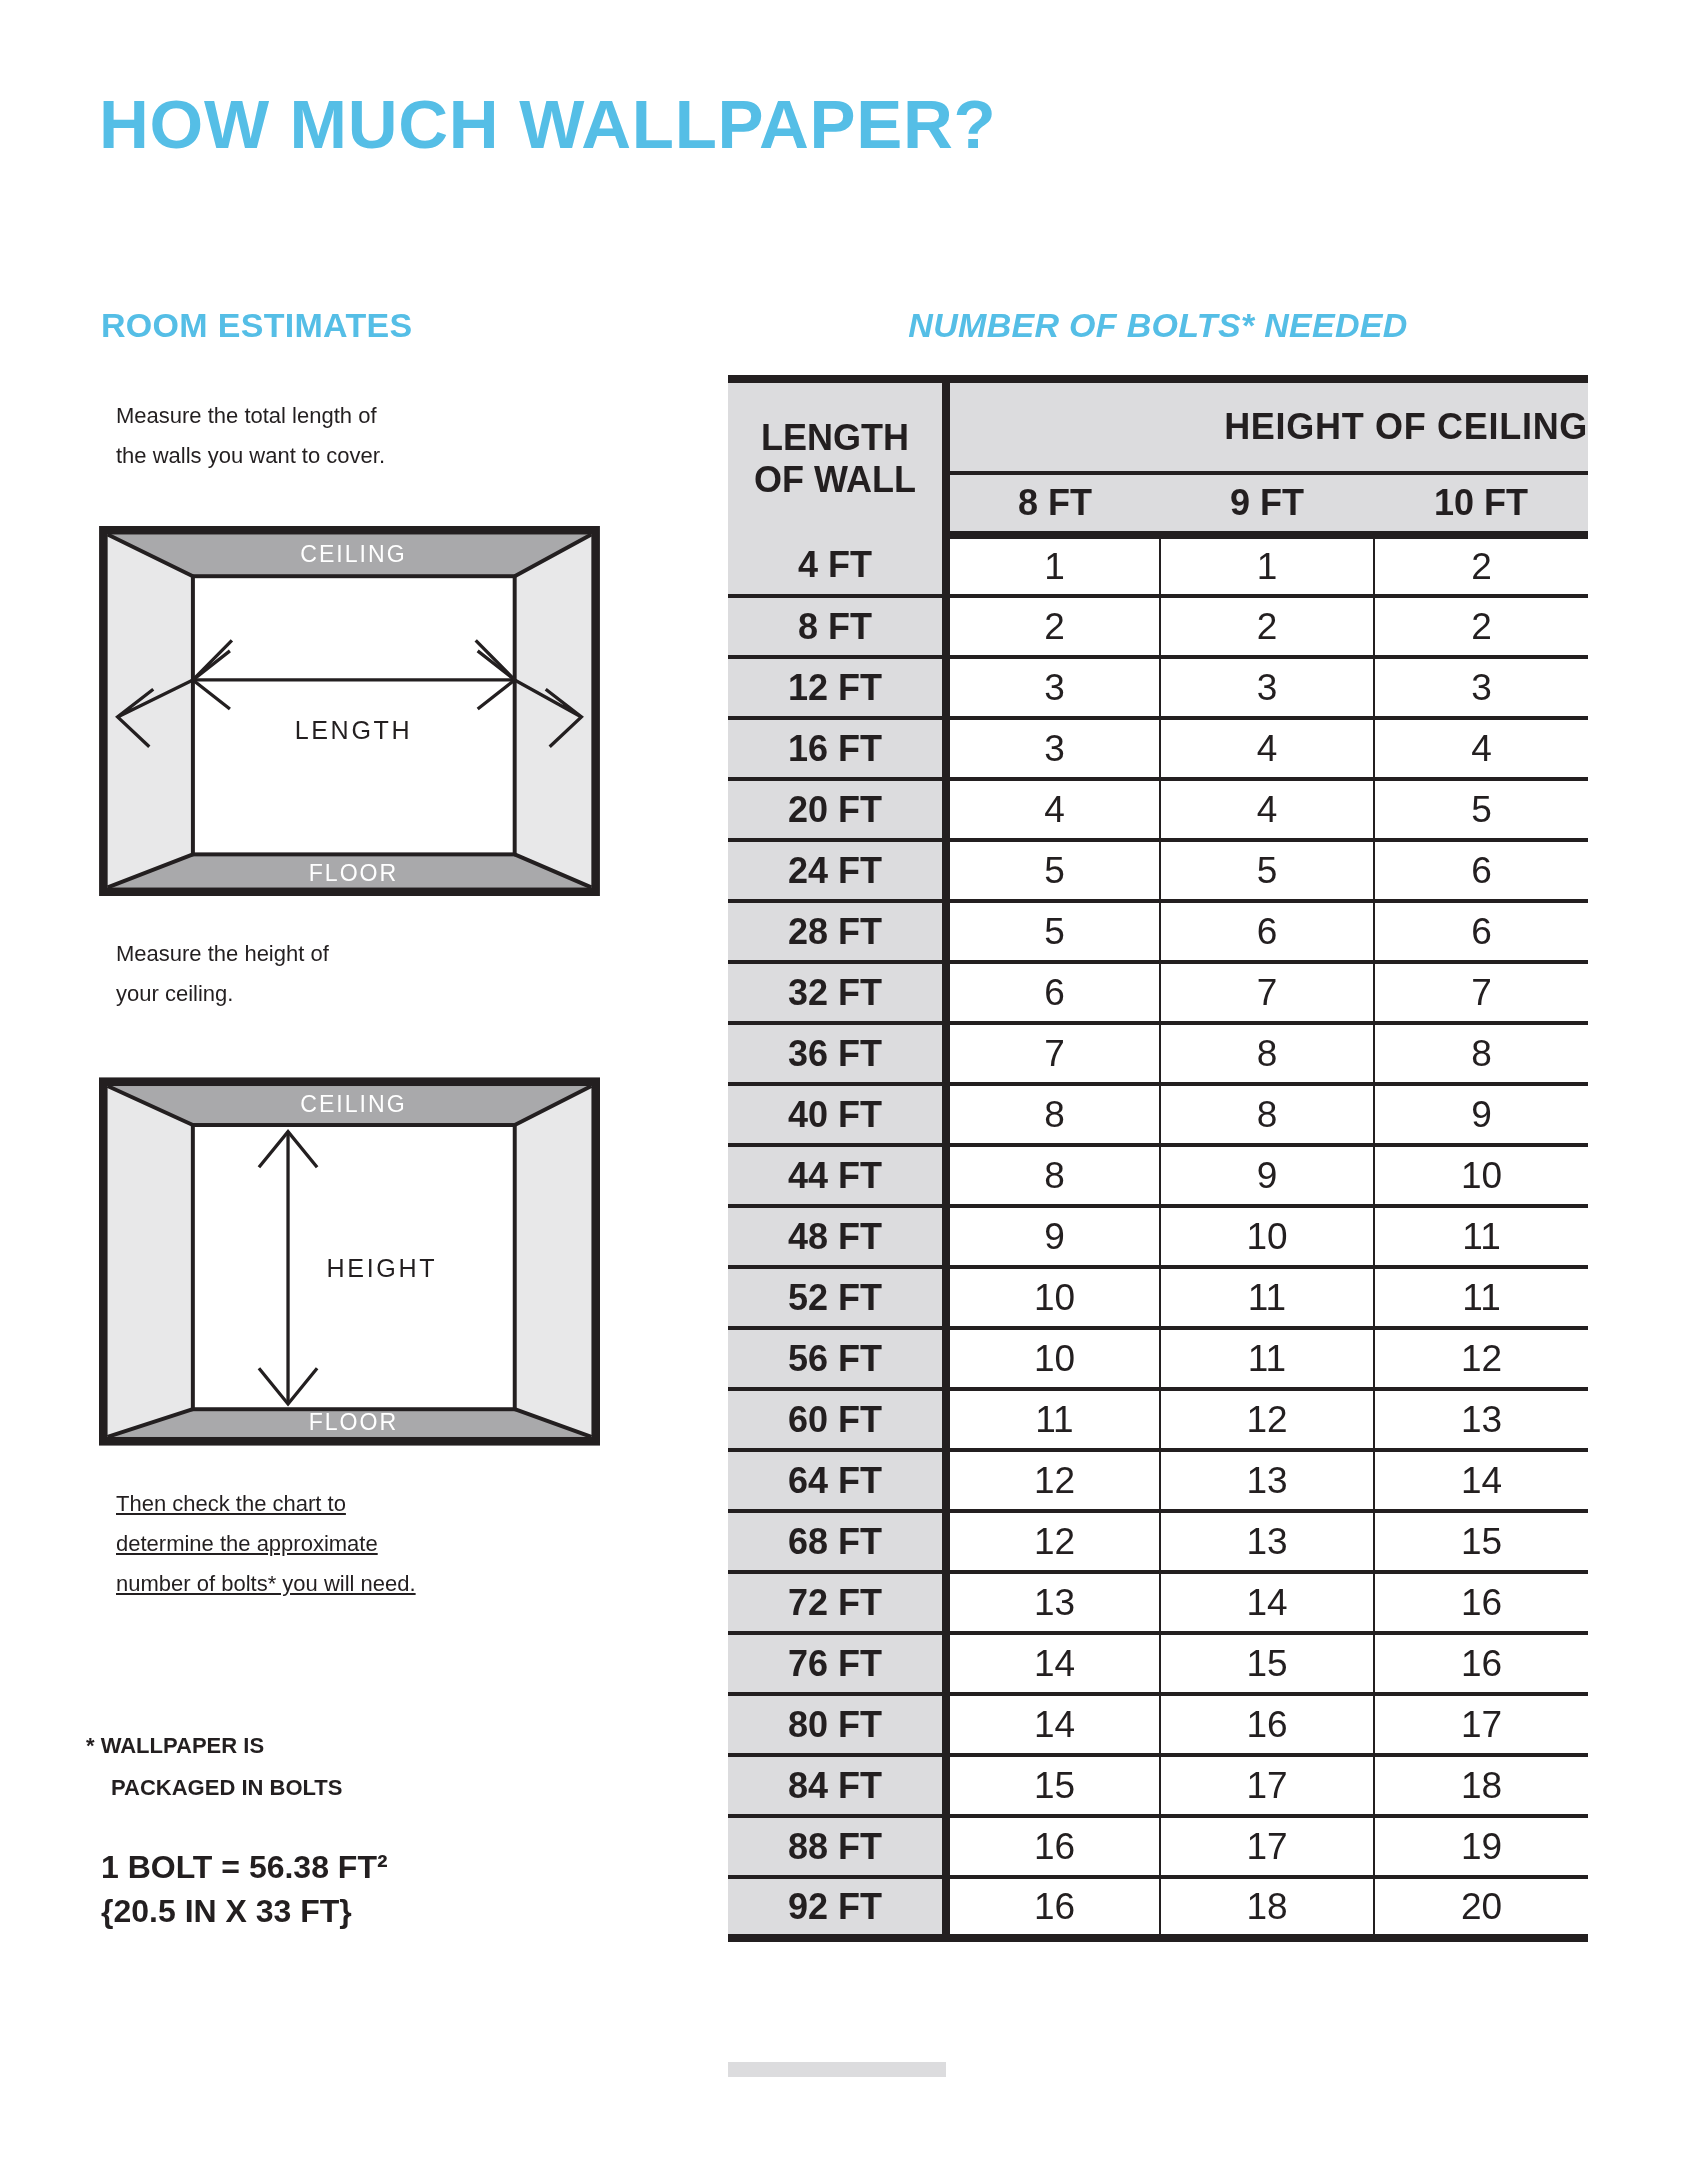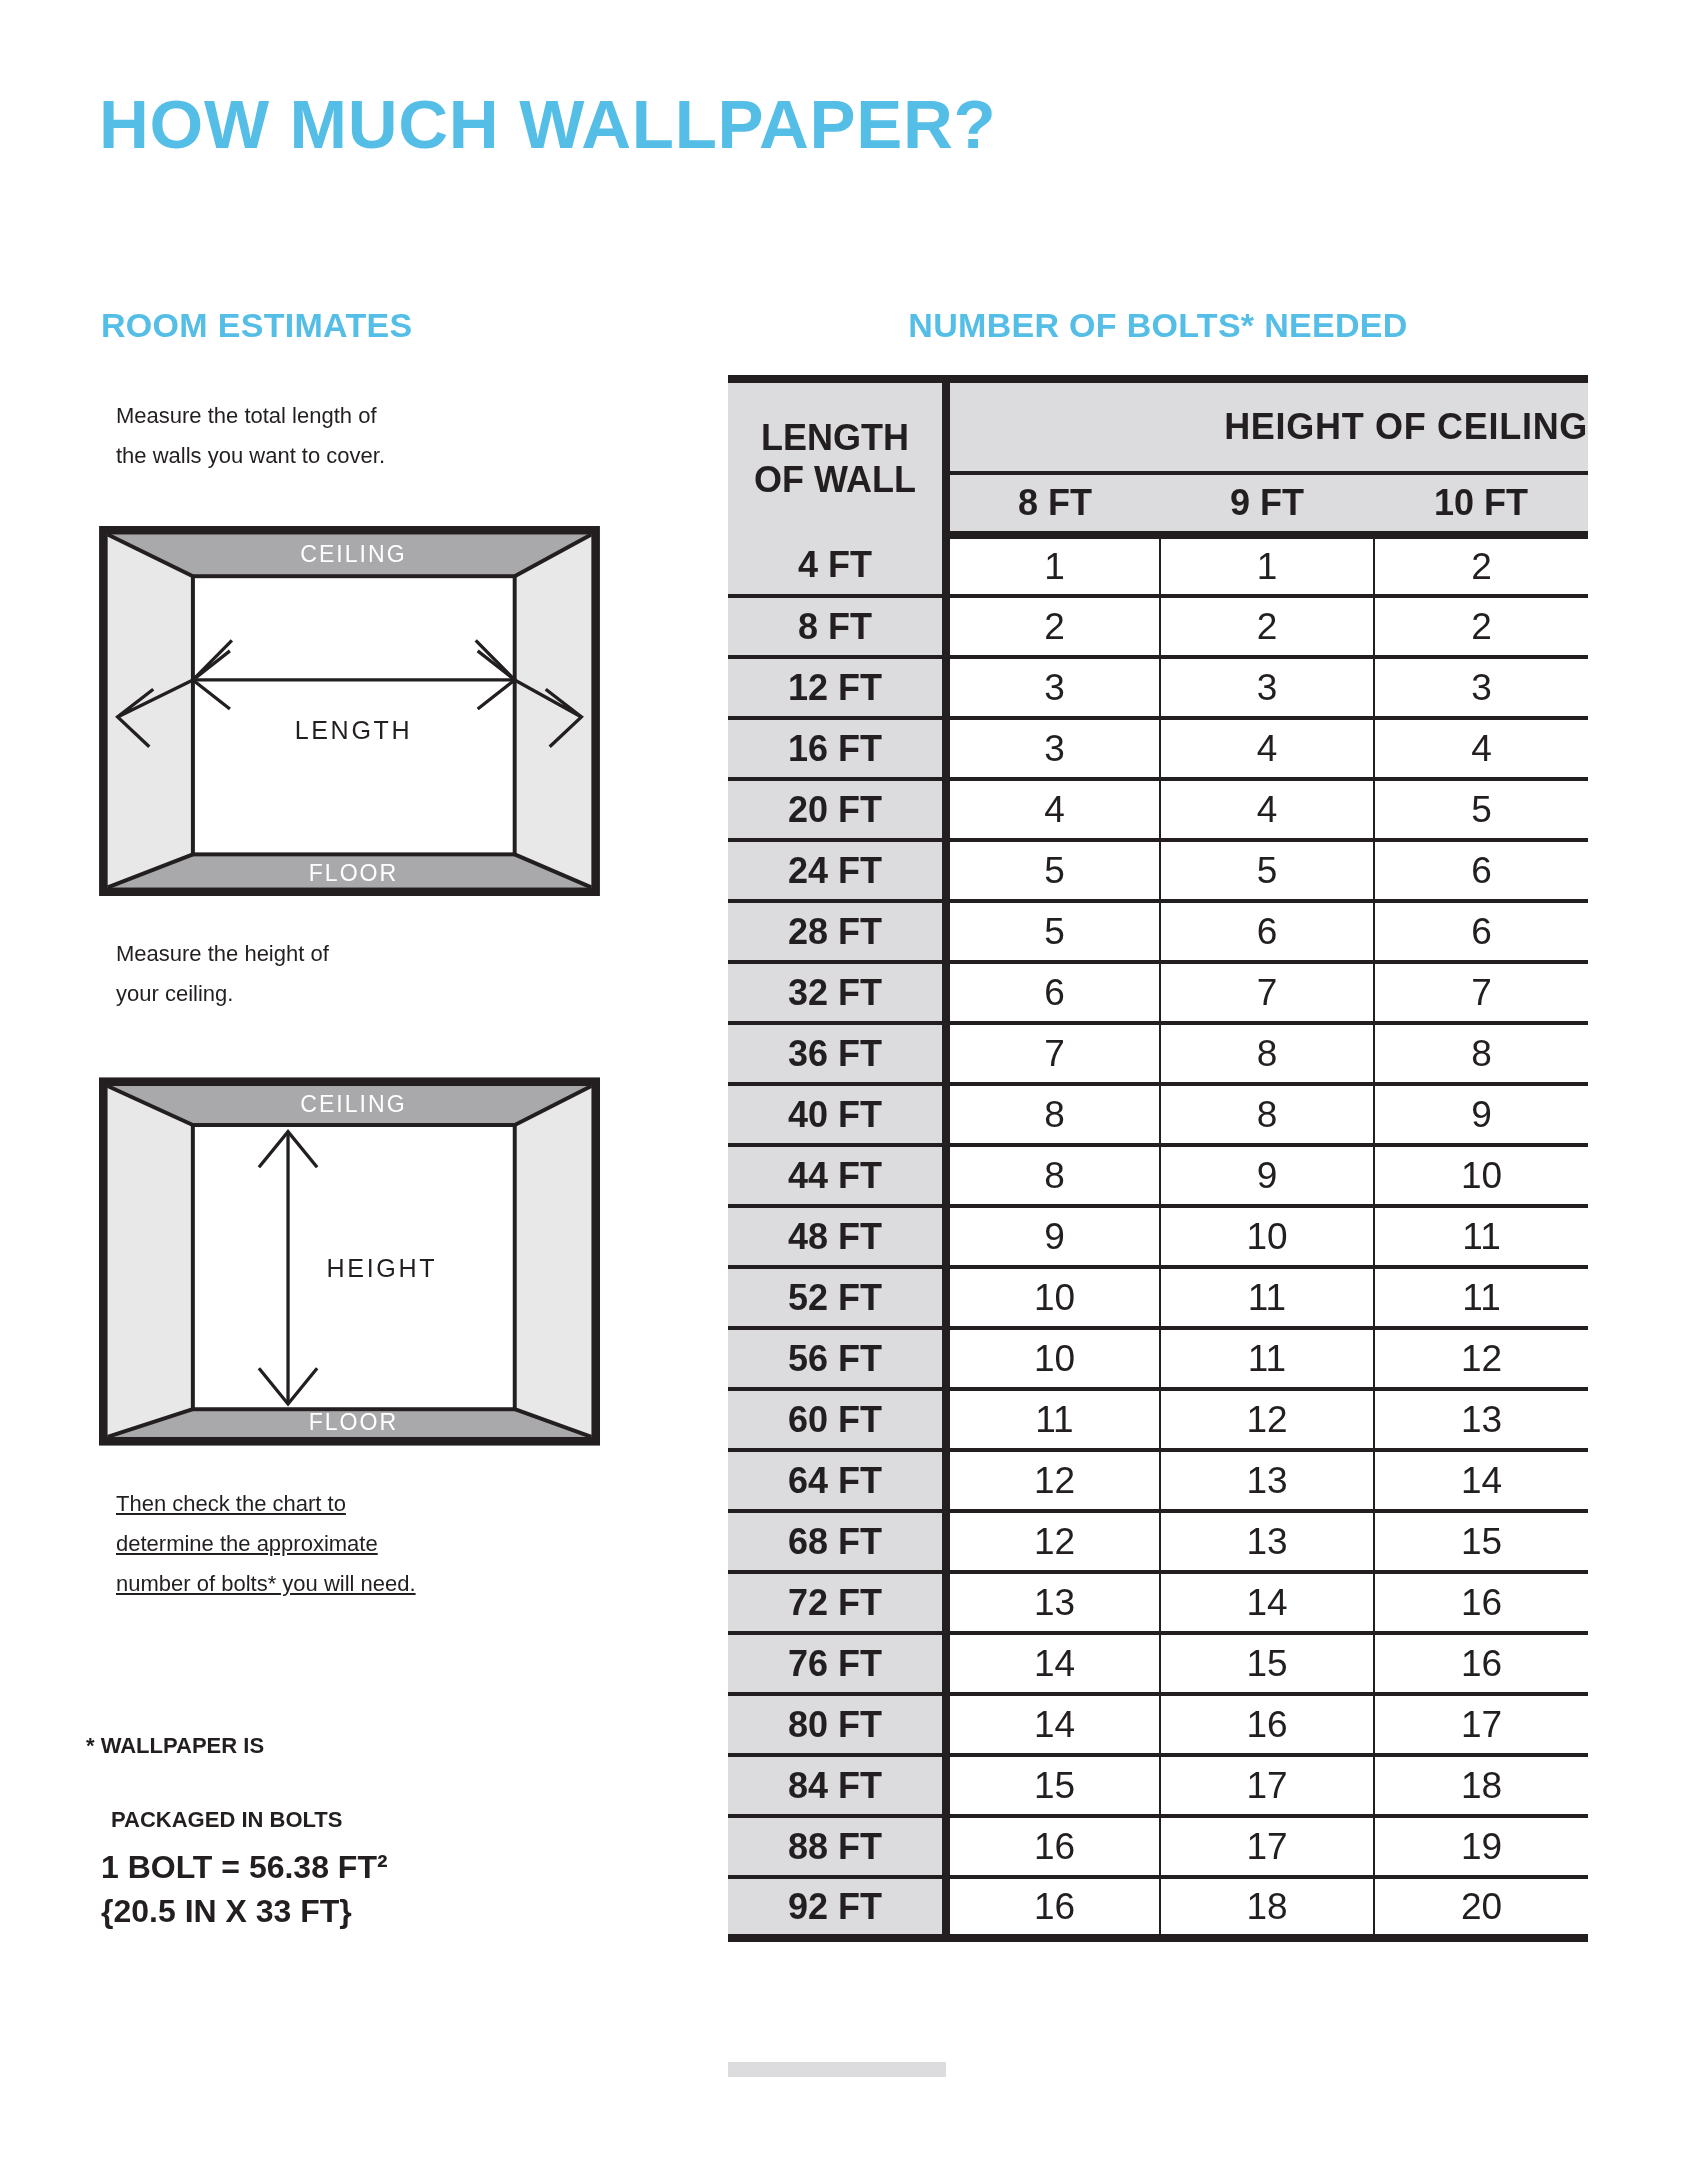--- a/index.html
+++ b/index.html
@@ -12,29 +12,29 @@
   *{margin:0;padding:0;box-sizing:border-box;}
   html,body{background:#ffffff;}
   body{font-family:"Liberation Sans", sans-serif;color:var(--ink);}
   #page{position:relative;width:1687px;height:2183px;background:#ffffff;overflow:hidden;padding-left:30px;}
 
   .abs{position:absolute;}
 
   .main-title{left:99px;top:85px;font-size:69px;font-weight:700;color:var(--cyan);letter-spacing:0.7px;white-space:nowrap;}
   .sec-title{font-size:34px;font-weight:700;color:var(--cyan);letter-spacing:0.3px;white-space:nowrap;}
   .left-sec{left:101px;top:306px;}
-  .right-sec{left:728px;top:306px;width:860px;text-align:center;}
+  .right-sec{left:728px;top:306px;width:860px;text-align:center;font-style:italic;}
 
   .para{left:116px;font-size:22px;line-height:40px;white-space:pre-line;color:var(--ink);}
   .p1{top:396px;}
   .p2{top:934px;}
   .p3{top:1484px;text-decoration:underline;}
 
   .note{left:86px;top:1725px;font-size:22px;font-weight:700;line-height:42px;}
-  .note .l2{padding-left:25px;margin-top:32px;}
+  .note .l2{padding-left:25px;}
   .boltinfo{left:101px;top:1845px;font-size:32px;font-weight:700;line-height:44px;}
 
   .diagram{width:405px;}
   .d1{left:99px;top:526px;height:370px;}
   .d2{left:99px;top:1077px;height:369px;}
   svg{display:block;}
   svg text{font-family:"Liberation Sans", sans-serif;}
   .room-line{stroke:var(--ink);fill:none;}
   .wall-label{fill:#ffffff;font-size:35px;letter-spacing:3px;}
   .dim-label{fill:var(--ink);font-size:38px;letter-spacing:4px;}

